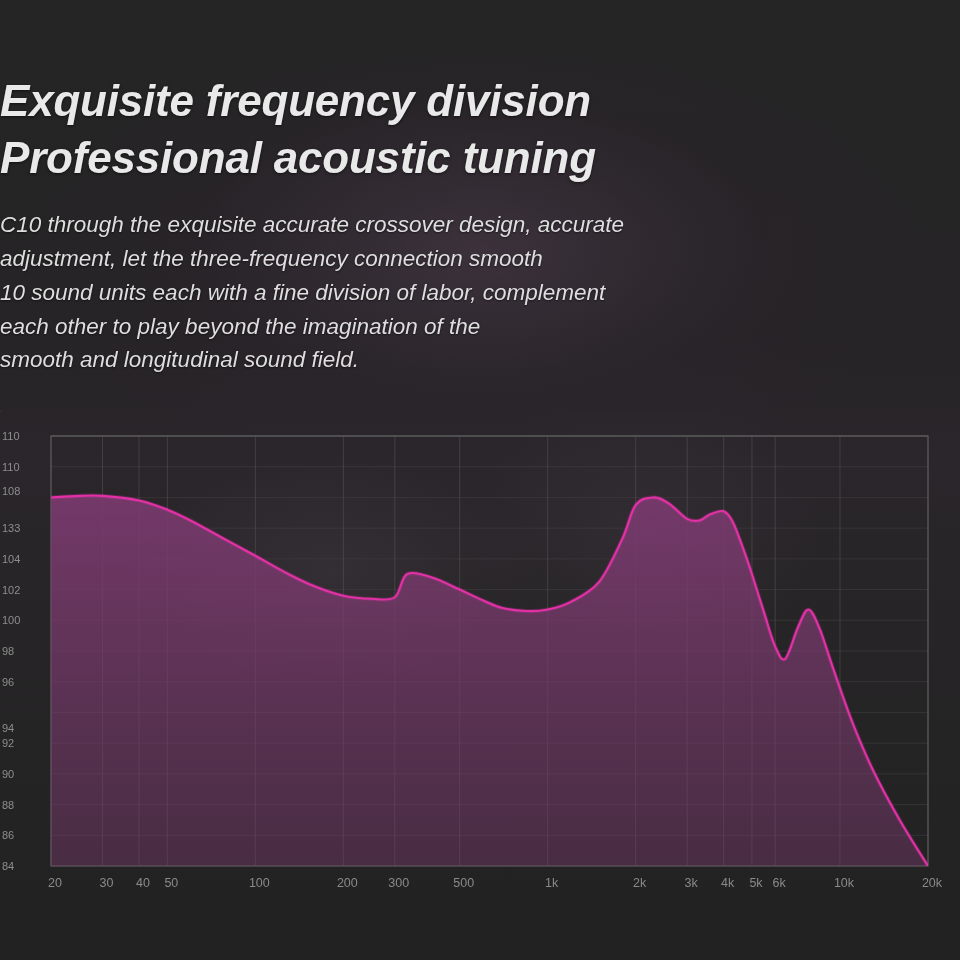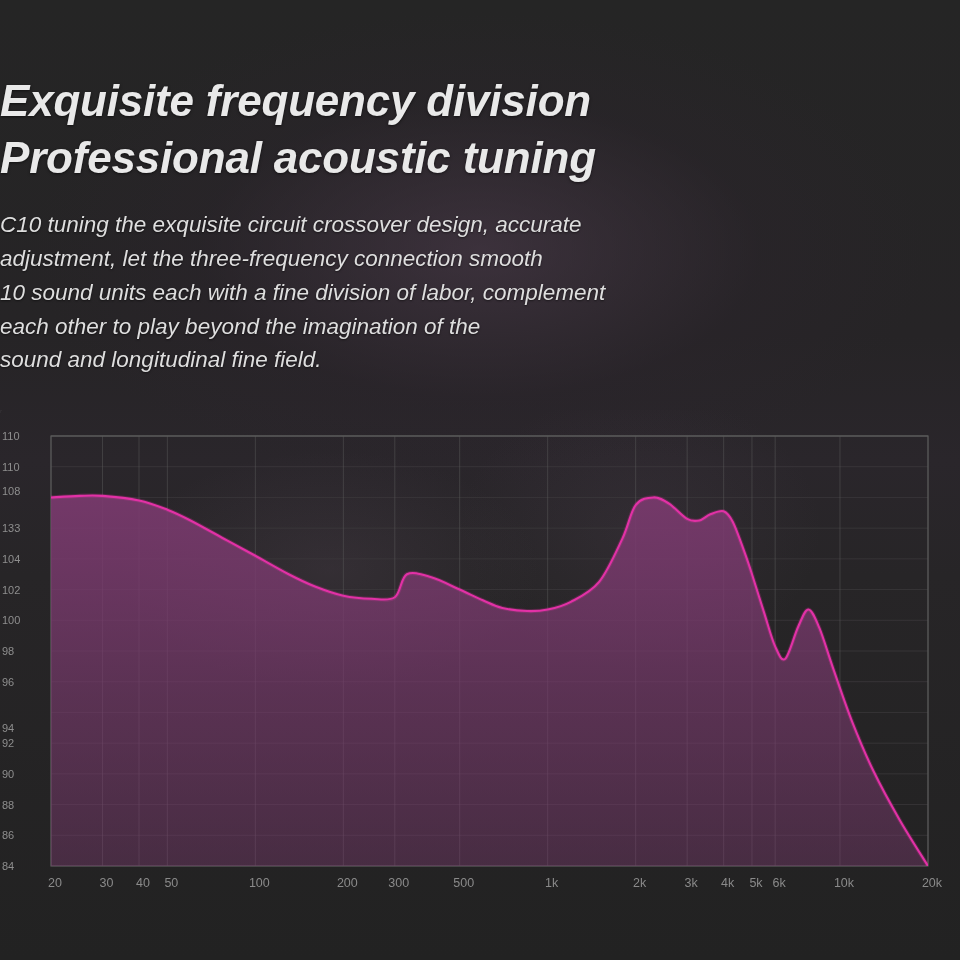--- a/index.html
+++ b/index.html
@@ -78,25 +78,25 @@
 <body>
 
 <div id="page">
 
   <div class="header">
     <div class="title">
       <span class="line">Exquisite frequency division</span>
       <span class="line">Professional acoustic tuning</span>
     </div>
     <div class="subtitle">
-      <span class="line">C10 tuning the exquisite circuit crossover design, accurate</span>
+      <span class="line">C10 through the exquisite accurate crossover design, accurate</span>
       <span class="line">adjustment, let the three-frequency connection smooth</span>
       <span class="line">10 sound units each with a fine division of labor, complement</span>
       <span class="line">each other to play beyond the imagination of the</span>
-      <span class="line">sound and longitudinal fine field.</span>
+      <span class="line">smooth and longitudinal sound field.</span>
     </div>
   </div>
 
   <div class="chart-wrap">
     <div class="chart-bg"></div>
     <svg class="plot" id="plot-svg" width="960" height="500">
         <defs>
           <linearGradient id="areaGrad" x1="0" y1="0" x2="0" y2="1">
             <stop offset="0%" stop-color="#7a3a6e" stop-opacity="0.92"></stop>
             <stop offset="55%" stop-color="#7a3a6e" stop-opacity="0.62"></stop>

